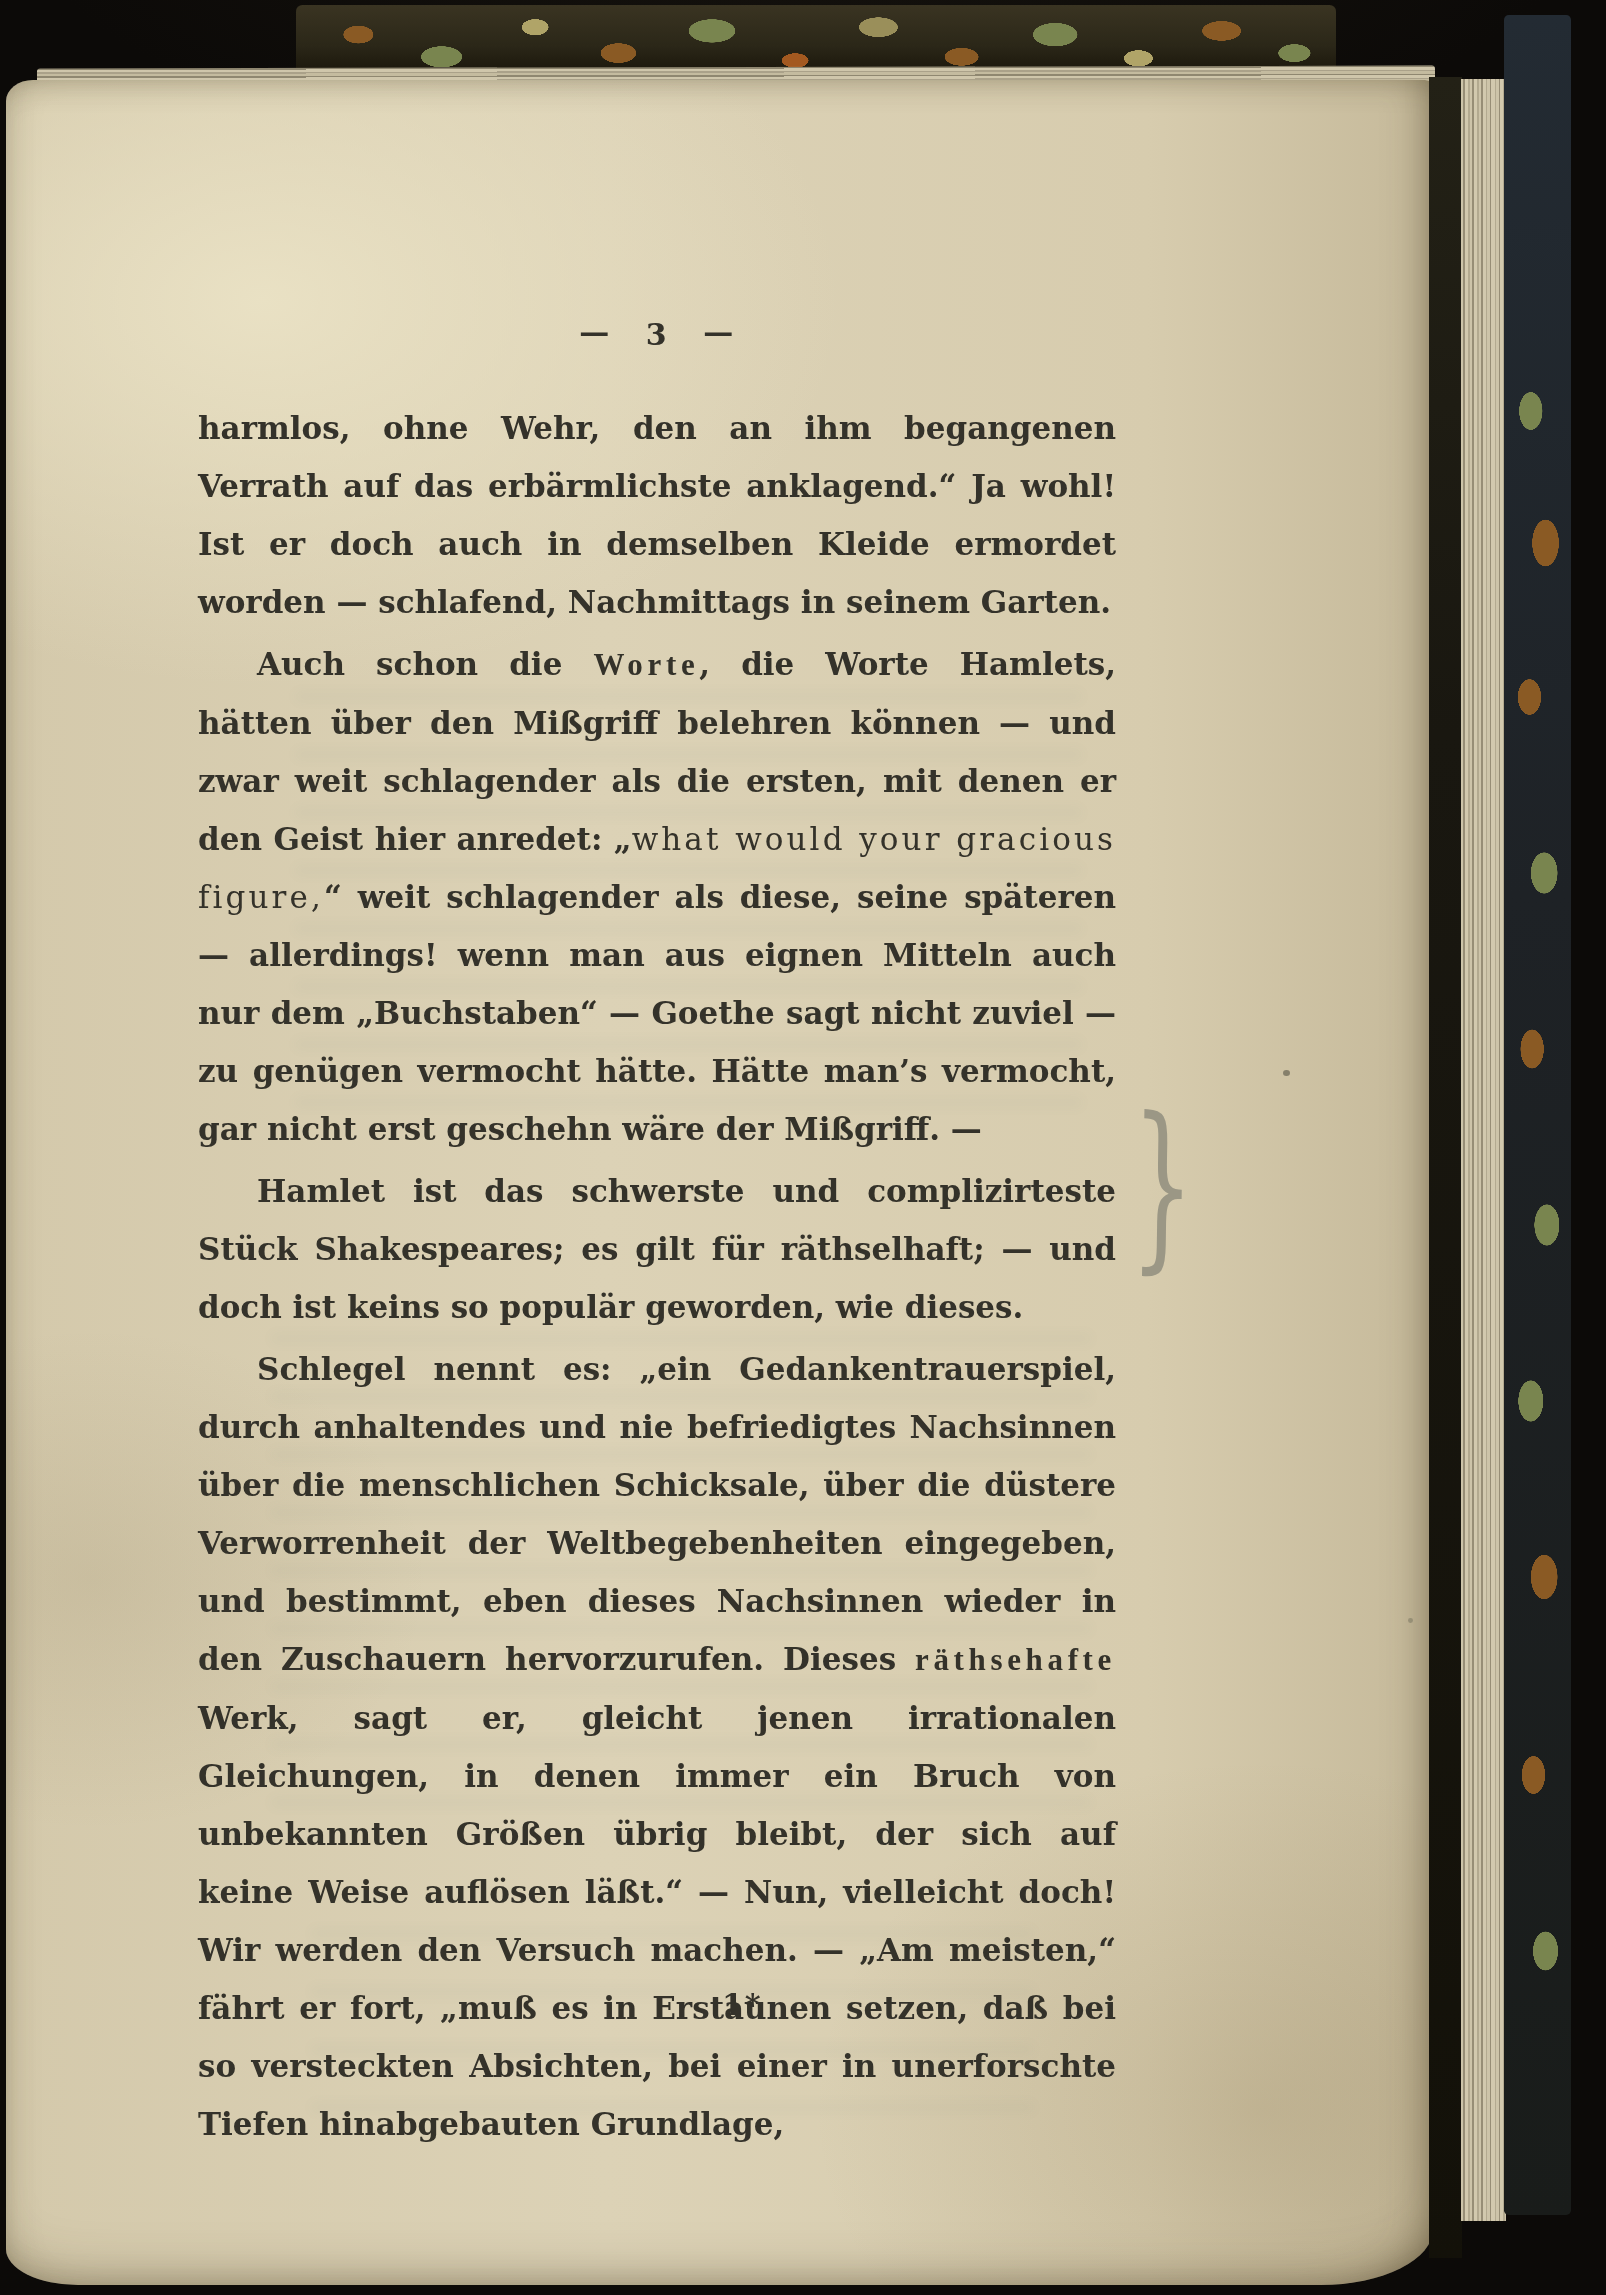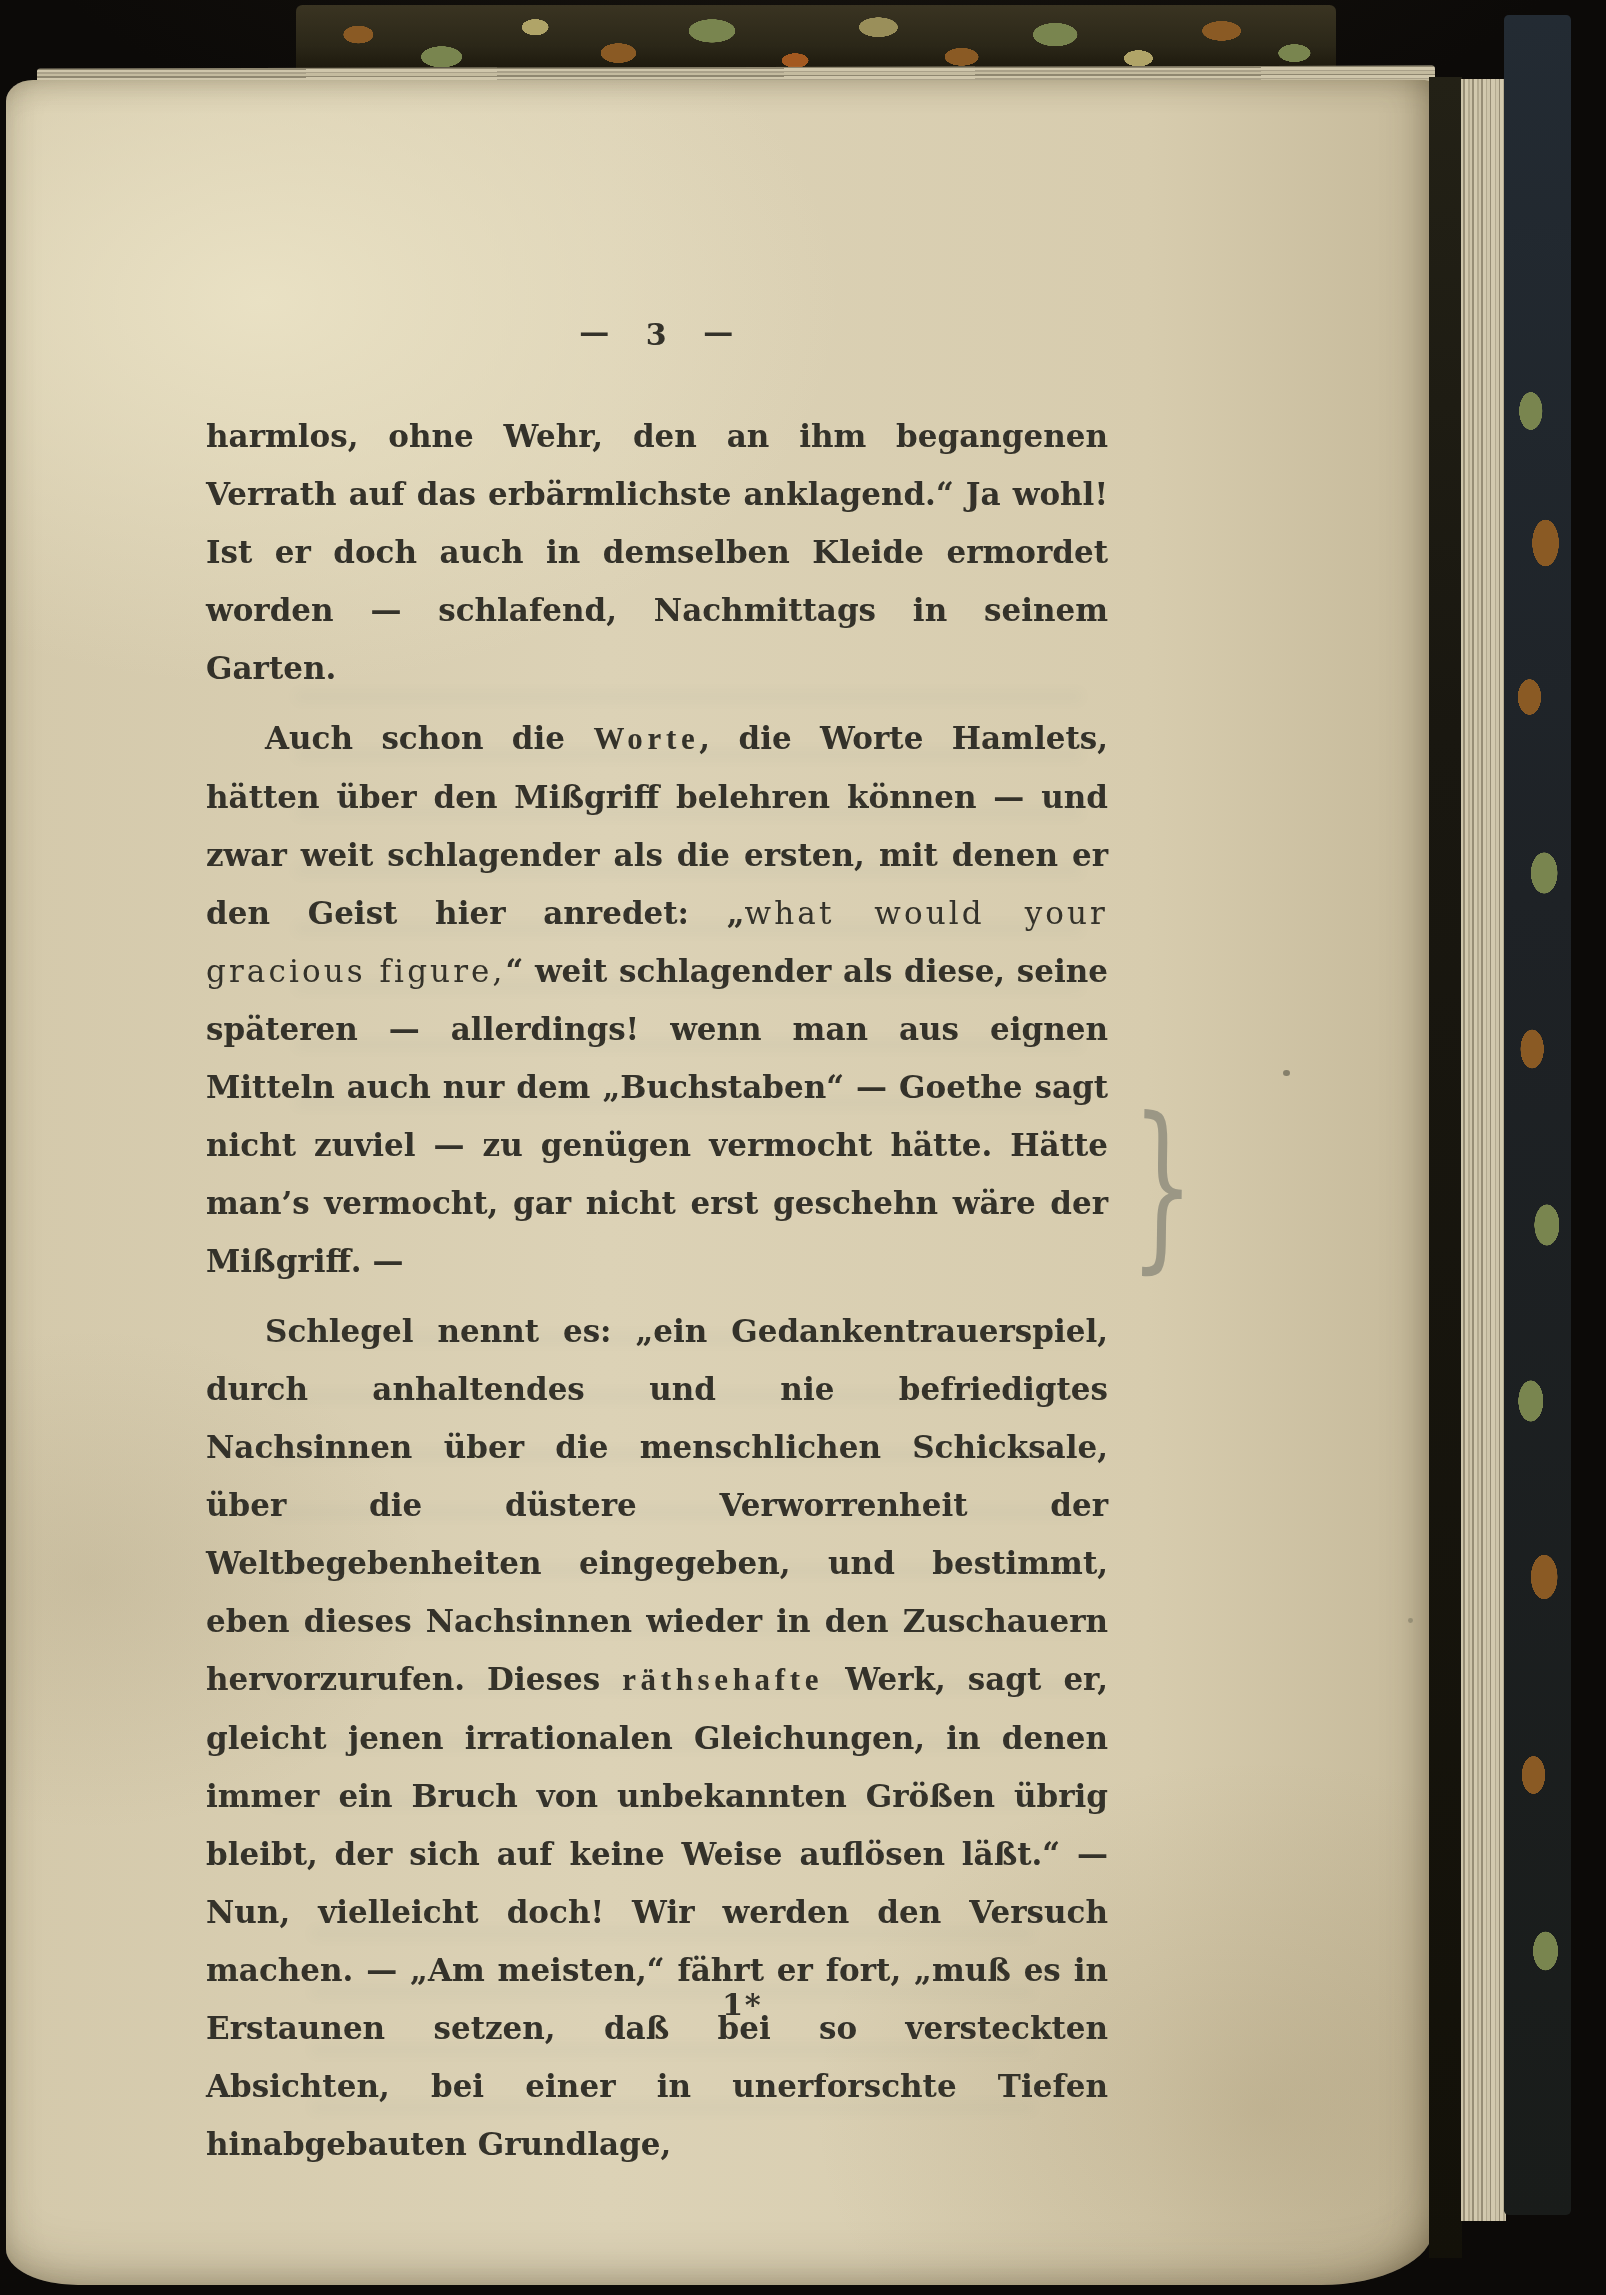--- a/index.html
+++ b/index.html
@@ -88,21 +88,21 @@
      border-radius:4.8px;}
 
   
   .page-number{position:absolute;left:194px;top:317px;width:926px;text-align:center;
      color:var(--ink);font-size:30px;font-weight:700;letter-spacing:1.6px;}
   .page-number .dash{display:inline-block;margin:0 35px;transform:translateY(-3.2px);}
 
   .text-column{position:absolute;left:194px;top:395px;width:926px;
      color:var(--ink);font-size:31px;font-weight:700;line-height:58px;
      text-align:justify;}
-  .para{margin:12px;text-indent:0;}
+  .para{margin:4px;text-indent:0;}
   .para.indent{text-indent:59px;}
   .seg-fraktur{}
   .seg-fraktur-spaced{letter-spacing:.15em;font-family:Liberation Serif, serif;}
   .seg-antiqua{font-weight:500;letter-spacing:.10em;}
 
   .footer-mark{position:absolute;left:722px;top:1986px;color:var(--ink);
      font-size:30.5px;font-weight:700;letter-spacing:1.6px;}
 
   
   .margin-brace{position:absolute;left:1131px;top:1083px;width:72px;height:201px;
@@ -130,20 +130,21 @@
   <div class="page-stack-right"></div>
   <div class="cover-marble-right"></div>
 
   <div class="page-number">
     <span class="dash">—</span><span>3</span><span class="dash">—</span>
   </div>
 
   <div class="text-column">
       <p class="para"><span class="seg-fraktur">harmlos, ohne Wehr, den an ihm begangenen Verrath auf das erbärmlichste anklagend.“  Ja wohl! Ist er doch auch in demselben Kleide ermordet worden — schlafend, Nachmittags in seinem Garten.</span></p>
       <p class="para indent"><span class="seg-fraktur">Auch schon die </span><span class="seg-fraktur-spaced">Worte</span><span class="seg-fraktur">, die Worte Hamlets, hätten über den Mißgriff belehren können — und zwar weit schlagender als die ersten, mit denen er den Geist hier anredet: „</span><span class="seg-antiqua">what would your gracious figure,</span><span class="seg-fraktur">“ weit schlagender als diese, seine späteren — allerdings! wenn man aus eignen Mitteln auch nur dem „Buchstaben“ — Goethe sagt nicht zuviel — zu genügen vermocht hätte. Hätte man’s vermocht, gar nicht erst geschehn wäre der Mißgriff. —</span></p>
+      <p class="para indent"><span class="seg-fraktur">Hamlet ist das schwerste und complizirteste Stück Shakespeares; es gilt für räthselhaft; — und doch ist keins so populär geworden, wie dieses.</span></p>
       <p class="para indent"><span class="seg-fraktur">Schlegel nennt es: „ein Gedankentrauerspiel, durch anhaltendes und nie befriedigtes Nachsinnen über die menschlichen Schicksale, über die düstere Verworrenheit der Weltbegebenheiten eingegeben, und bestimmt, eben dieses Nachsinnen wieder in den Zuschauern hervorzurufen. Dieses </span><span class="seg-fraktur-spaced">räthsehafte</span><span class="seg-fraktur"> Werk, sagt er, gleicht jenen irrationalen Gleichungen, in denen immer ein Bruch von unbekannten Größen übrig bleibt, der sich auf keine Weise auflösen läßt.“ — Nun, vielleicht doch! Wir werden den Versuch machen. — „Am meisten,“ fährt er fort, „muß es in Erstaunen setzen, daß bei so versteckten Absichten, bei einer in unerforschte Tiefen hinabgebauten Grundlage,</span></p>
     </div>
 
   <div class="footer-mark">1*</div>
 
   <div class="margin-brace">}</div>
   <div class="pencil-dot dot1"></div>
   <div class="pencil-dot dot2"></div>
 
 </div>

